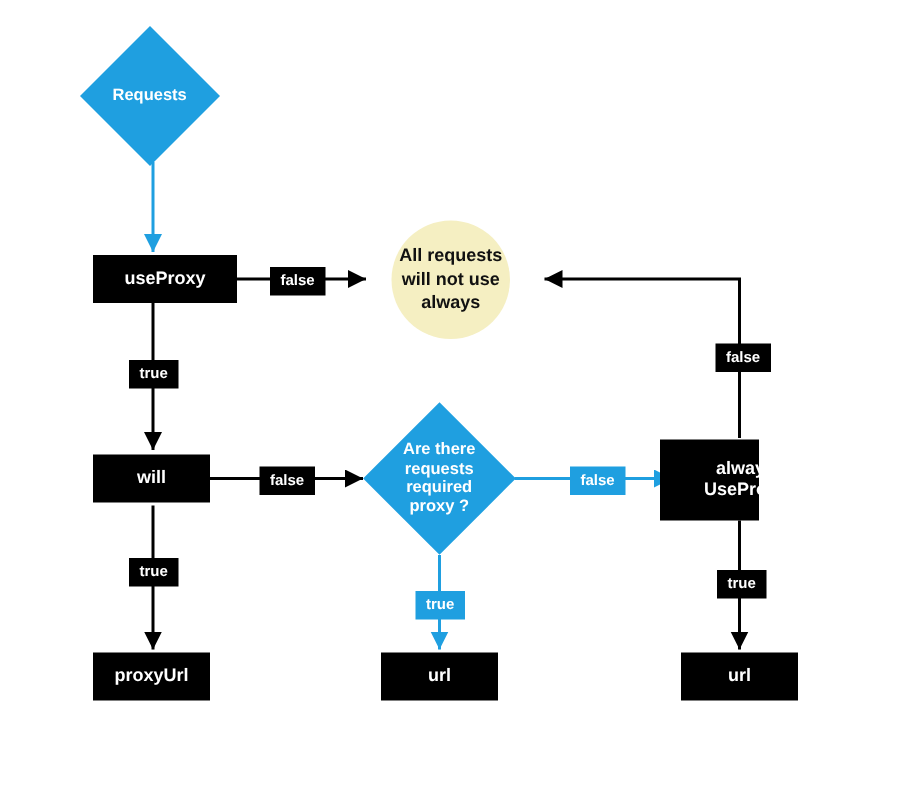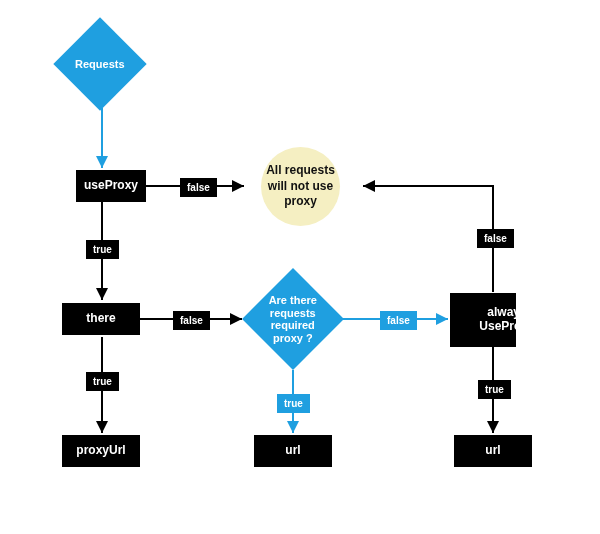--- a/index.html
+++ b/index.html
@@ -105,41 +105,41 @@
 
     <line x1="493" y1="347" x2="493" y2="433" stroke="#000000" stroke-width="2" marker-end="url(#arrow-black)"></line>
 
     <path d="M493,292 L493,186 L363,186" fill="none" stroke="#000000" stroke-width="2" marker-end="url(#arrow-black)"></path>
   </svg>
 
   <div class="node diamond" style="left:67px; top:31px; width:66px; height:66px;">
     <span>Requests</span>
   </div>
 
-  <div class="node box-black" style="left:76px; top:170px; width:70px; height:32px;justify-content:center;">
+  <div class="node box-black" style="left:62px; top:170px; width:96px; height:32px;justify-content:center;">
     <span>useProxy</span>
   </div>
 
   <div class="node box-black" style="left:62px; top:303px; width:78px; height:32px;">
-    <span>there</span>
+    <span>will</span>
   </div>
 
   <div class="node box-black" style="left:62px; top:435px; width:78px; height:32px;align-items:center;">
     <span>proxyUrl</span>
   </div>
 
   <div class="node diamond" style="left:257px; top:283px; width:72px; height:72px;">
     <span>Are there requests required proxy ?</span>
   </div>
 
   <div class="node circle" style="left:261px; top:147px; width:79px; height:79px;">
-    <span>All requests will not use proxy</span>
+    <span>All requests will not use always</span>
   </div>
 
-  <div class="node box-black" style="left:450px; top:293px; width:66px; height:54px;padding-left:48px;">
+  <div class="node box-black" style="left:440px; top:293px; width:66px; height:54px;padding-left:48px;">
     <span>always UseProxy</span>
   </div>
 
   <div class="node box-black" style="left:254px; top:435px; width:78px; height:32px;">
     <span>url</span>
   </div>
 
   <div class="node box-black" style="left:454px; top:435px; width:78px; height:32px;">
     <span>url</span>
   </div>

